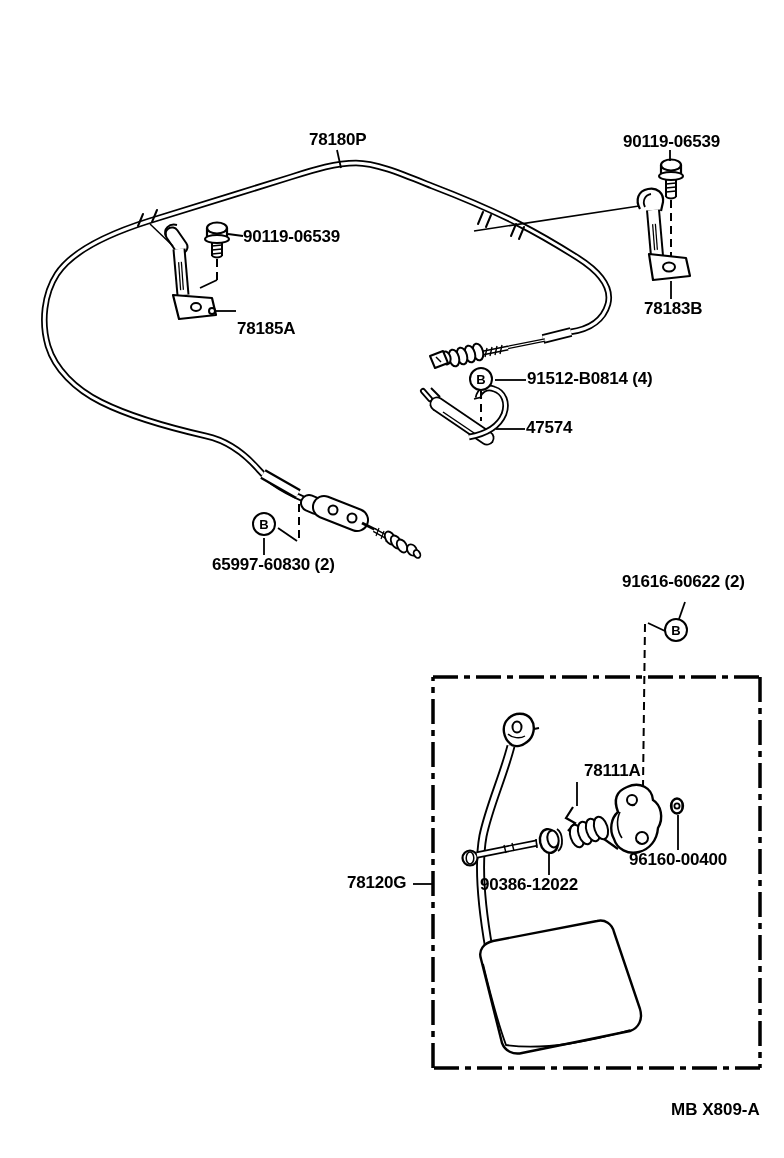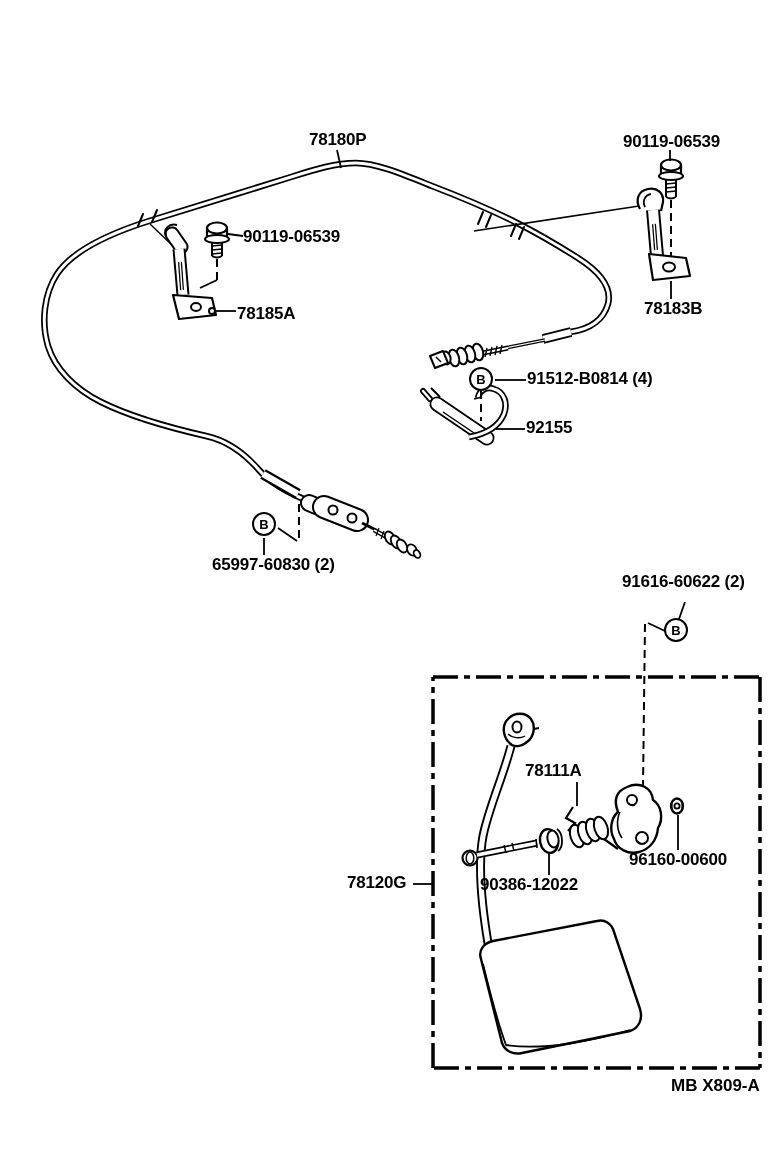--- a/index.html
+++ b/index.html
@@ -4,21 +4,21 @@
 <style>
   html,body{margin:0;padding:0;background:#fff;}
   .stage{position:relative;width:784px;height:1130px;background:#fff;overflow:hidden;
          font-family:"Liberation Sans",sans-serif;}
   .stage svg{position:absolute;left:0;top:0;}
   .part-label{position:absolute;font-weight:bold;font-size:17px;line-height:1.05;
               letter-spacing:-0.2px;color:#000;white-space:nowrap;}
   .b-marker{position:absolute;width:20px;height:20px;border:2.5px solid #000;border-radius:50%;
             display:flex;align-items:center;justify-content:center;
             font-weight:bold;font-size:13px;color:#000;background:#fff;}
-  .figure-code{position:absolute;font-weight:bold;font-size:17px;color:#000;white-space:nowrap;}
+  .figure-code{position:absolute;font-weight:bold;font-size:17px;color:#000;white-space:nowrap;margin-top:24px;}
 </style>
 </head>
 <body>
 
 <div class="stage">
 
 <svg width="784" height="1158" viewBox="0 0 784 1158">
 
   <g fill="none" stroke-linecap="round">
     <path d="M 570 332 C 592 329 604 318 608 304 C 612 288 600 272 578 258
@@ -240,27 +240,27 @@
     <line x1="481" y1="391" x2="481" y2="421"></line>
     <line x1="299" y1="504" x2="299" y2="541"></line>
     <line x1="645" y1="624" x2="643" y2="787"></line>
   </g>
 </svg>
 
 <div class="part-label" style="left:309px;top:131px">78180P</div>
 <div class="part-label" style="left:623px;top:133px">90119-06539</div>
 <div class="part-label" style="left:644px;top:300px">78183B</div>
 <div class="part-label" style="left:243px;top:228px">90119-06539</div>
-<div class="part-label" style="left:237px;top:305px">78185A</div>
+<div class="part-label" style="left:237px;top:320px">78185A</div>
 <div class="part-label" style="left:527px;top:370px">91512-B0814 (4)</div>
-<div class="part-label" style="left:526px;top:419px">92155</div>
+<div class="part-label" style="left:526px;top:419px">47574</div>
 <div class="part-label" style="left:212px;top:556px">65997-60830 (2)</div>
 <div class="part-label" style="left:622px;top:573px">91616-60622 (2)</div>
-<div class="part-label" style="left:525px;top:762px">78111A</div>
-<div class="part-label" style="left:629px;top:851px">96160-00600</div>
+<div class="part-label" style="left:584px;top:762px">78111A</div>
+<div class="part-label" style="left:629px;top:851px">96160-00400</div>
 <div class="part-label" style="left:480px;top:876px">90386-12022</div>
 <div class="part-label" style="left:347px;top:874px">78120G</div>
 
 <div class="b-marker" style="left:469px;top:367px">B</div>
 <div class="b-marker" style="left:252px;top:512px">B</div>
 <div class="b-marker" style="left:664px;top:618px">B</div>
 
 <div class="figure-code" style="left:671px;top:1076px">MB X809-A</div>
 
 </div>

